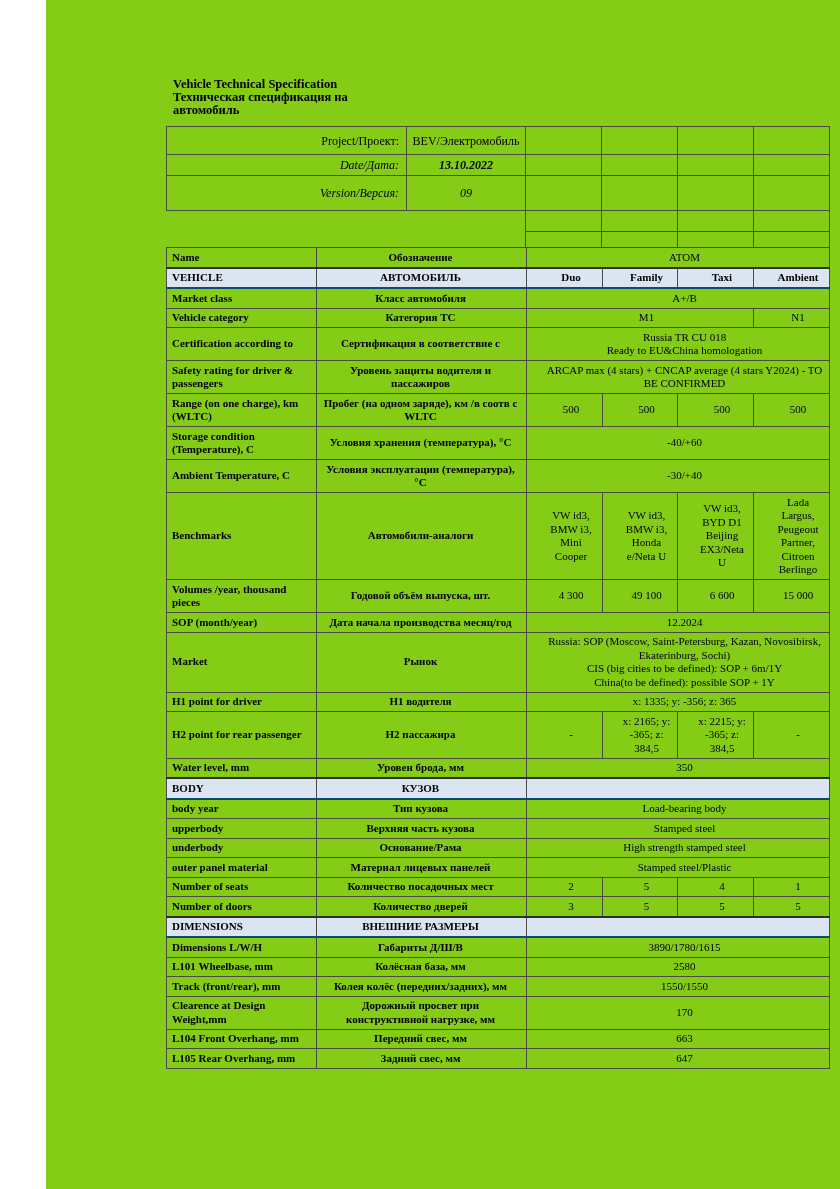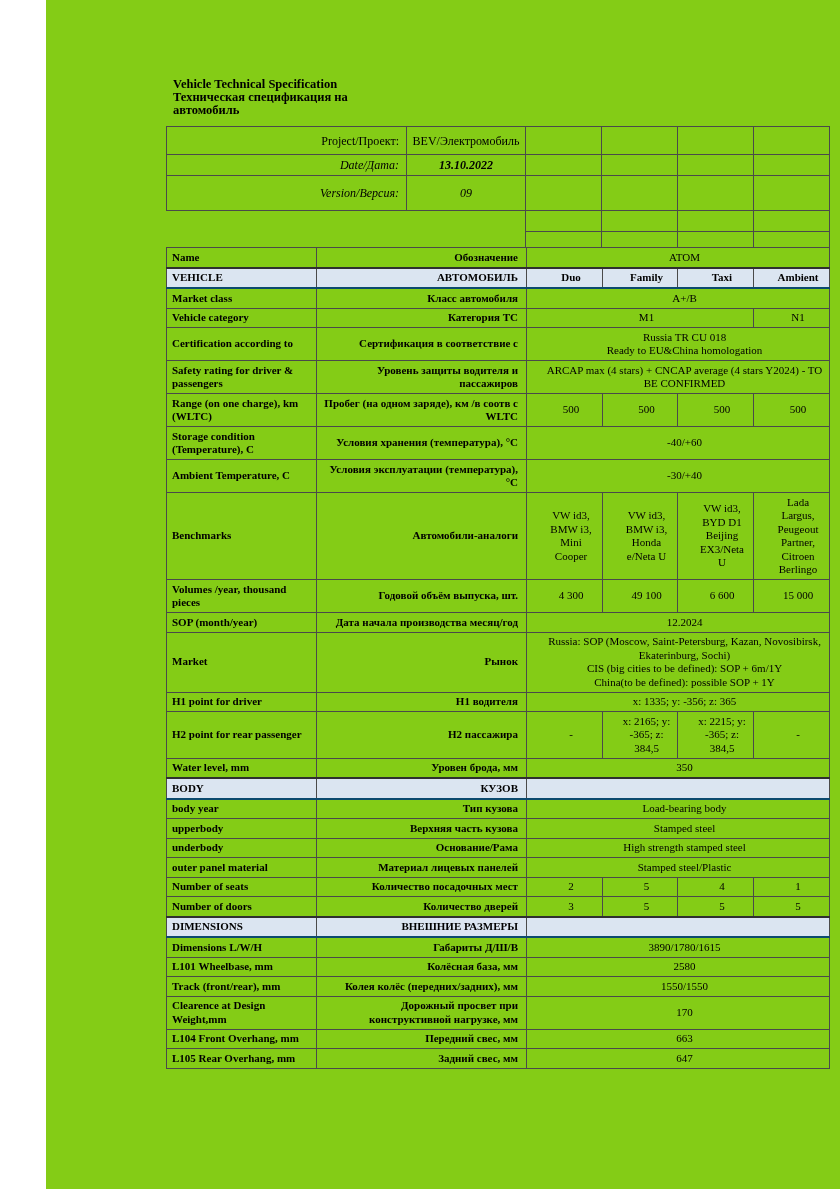--- a/index.html
+++ b/index.html
@@ -22,21 +22,21 @@
   .header-table .hlabel { text-align:right; padding-right:7px; }
   .header-table .hvalue { text-align:center; overflow-wrap:anywhere;border-radius:6px; }
   .header-table .italic { font-style:italic; }
   .header-table .bolditalic { font-style:italic; font-weight:bold; }
   .header-table .noborder { border:none; }
   .header-table { margin-bottom:-1px; }
 
   
   .spec-table td { font-size:11px; line-height:13.5px; padding:2.5px 5px; }
   .spec-table td.en { font-weight:bold; text-align:left; padding-right:12px; }
-  .spec-table td.ru { font-weight:bold; text-align:right; padding-left:6px; padding-right:8px; }
+  .spec-table td.ru { font-weight:bold; text-align:center; padding-left:6px; padding-right:8px; }
   .spec-table td.val { text-align:center; white-space:pre-line;padding-left:18px; }
   .spec-table tr.section td {
     background:#dbe5f1;
     border-top:2px solid #2f2f2f;
     border-bottom:2px solid #0c4a6e;
     font-weight:bold;
   }
 </style>
 </head>
 <body>

